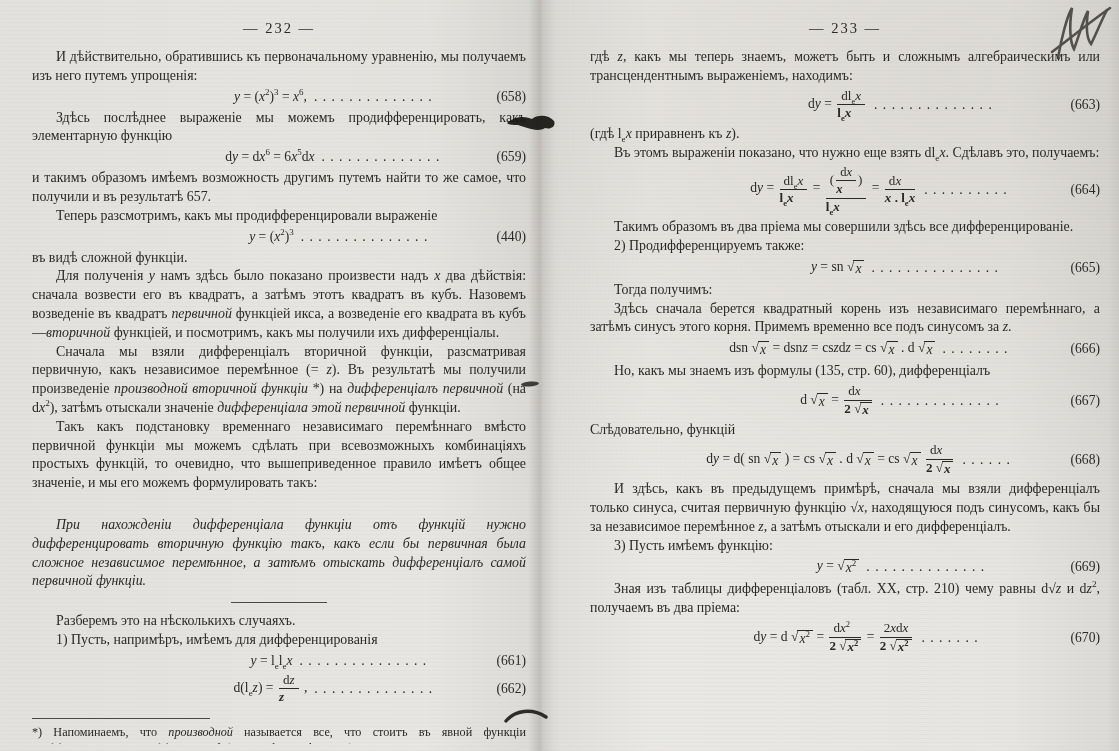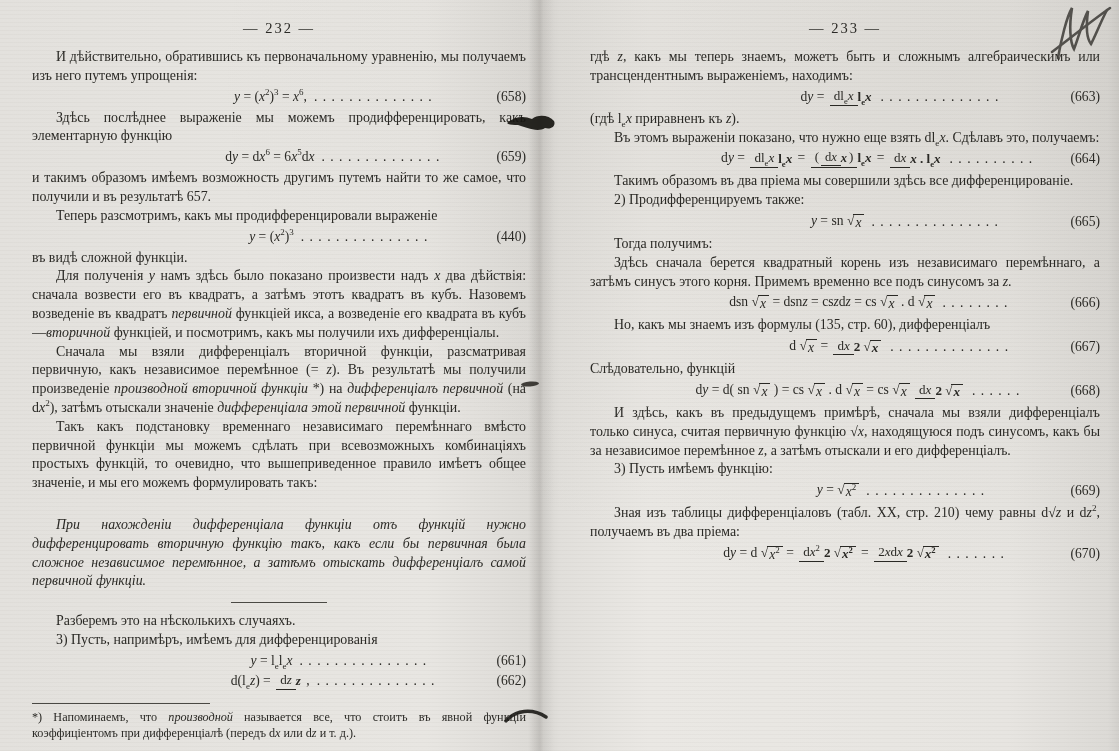--- a/index.html
+++ b/index.html
@@ -28,21 +28,21 @@
   p{margin:0;font-size:13.9px;line-height:18.8px;text-align:justify;}
   p.ind{text-indent:24px;}
   p.it{font-style:italic;margin-top:23px;}
   sup{font-size:.66em;line-height:0;vertical-align:super;}
   sub{font-size:.66em;line-height:0;vertical-align:sub;}
   .eq{display:flex;align-items:center;margin:3px 0 4px 0;font-size:13.6px;}
   .eq .sp{flex:1.15;min-width:8px;}
   .eq .ebody{flex:none;white-space:nowrap;}
   .eq .dots{flex:1;overflow:hidden;white-space:nowrap;padding:0 7px;letter-spacing:1px;}
   .eq .enum{flex:none;}
-  .frac{display:inline-flex;flex-direction:row;vertical-align:middle;text-align:center;margin:0 2px;line-height:1.12;font-size:.96em;}
+  .frac{display:inline-flex;flex-direction:column;vertical-align:middle;margin:0 2px;line-height:1.12;font-size:.96em;}
   .frac > .num{border-bottom:1px solid #2a2925;padding:0 4px 1px 4px;display:block;}
   .frac > .den{padding-top:1px;display:block;font-weight:bold;}
   .sqrt{display:inline-flex;align-items:flex-start;white-space:nowrap;}
   .sqrt .rad{line-height:1.05;}
   .sqrt .ovl{border-top:1px solid #2a2925;margin-left:-1px;padding:0 3px 0 2px;}
   .sep{width:96px;border-top:1px solid #4a4944;margin:11px auto 9px auto;}
   .fnrule{width:178px;border-top:1px solid #4a4944;margin:13px 0 5px 0;}
   p.footnote{font-size:12.2px;line-height:16.2px;}
   .mark{position:absolute;}
 </style>
@@ -77,21 +77,21 @@
         <span class="dots">. . . . . . . . . . . . . . .</span>
         <span class="enum">(440)</span>
       </div>
       <p><span>въ видѣ сложной функціи.</span></p>
       <p class="ind"><span>Для полученія <i>y</i> намъ здѣсь было показано произвести надъ <i>x</i> два дѣйствія: сначала возвести его въ квадратъ, а затѣмъ этотъ квадратъ въ кубъ. Назовемъ возведеніе въ квадратъ <i>первичной</i> функціей икса, а возведеніе его квадрата въ кубъ—<i>вторичной</i> функціей, и посмотримъ, какъ мы получили ихъ дифференціалы.</span></p>
       <p class="ind"><span>Сначала мы взяли дифференціалъ вторичной функціи, разсматривая первичную, какъ независимое перемѣнное (= <i>z</i>). Въ результатѣ мы получили произведеніе <i>производной вторичной функціи</i> *) на <i>дифференціалъ первичной</i> (на d<i>x</i><sup>2</sup>), затѣмъ отыскали значеніе <i>дифференціала этой первичной</i> функціи.</span></p>
       <p class="ind"><span>Такъ какъ подстановку временнаго независимаго перемѣннаго вмѣсто первичной функціи мы можемъ сдѣлать при всевозможныхъ комбинаціяхъ простыхъ функцій, то очевидно, что вышеприведенное правило имѣетъ общее значеніе, и мы его можемъ формулировать такъ:</span></p>
       <p class="ind it"><span>При нахожденіи дифференціала функціи отъ функцій нужно дифференцировать вторичную функцію такъ, какъ если бы первичная была сложное независимое перемѣнное, а затѣмъ отыскать дифференціалъ самой первичной функціи.</span></p>
       <div class="sep"></div>
       <p class="ind"><span>Разберемъ это на нѣсколькихъ случаяхъ.</span></p>
-      <p class="ind"><span>3) Пусть, напримѣръ, имѣемъ для дифференцированія</span></p>
+      <p class="ind"><span>1) Пусть, напримѣръ, имѣемъ для дифференцированія</span></p>
       <div class="eq">
         <span class="sp"></span>
         <span class="ebody"><span><i>y</i> = l<sub>e</sub>l<sub>e</sub><i>x</i></span></span>
         <span class="dots">. . . . . . . . . . . . . . .</span>
         <span class="enum">(661)</span>
       </div>
       <div class="eq">
         <span class="sp"></span>
         <span class="ebody"><span>d(l<sub>e</sub><i>z</i>) = </span><span class="frac">
             <span class="num"><span>d<i>z</i></span></span>

